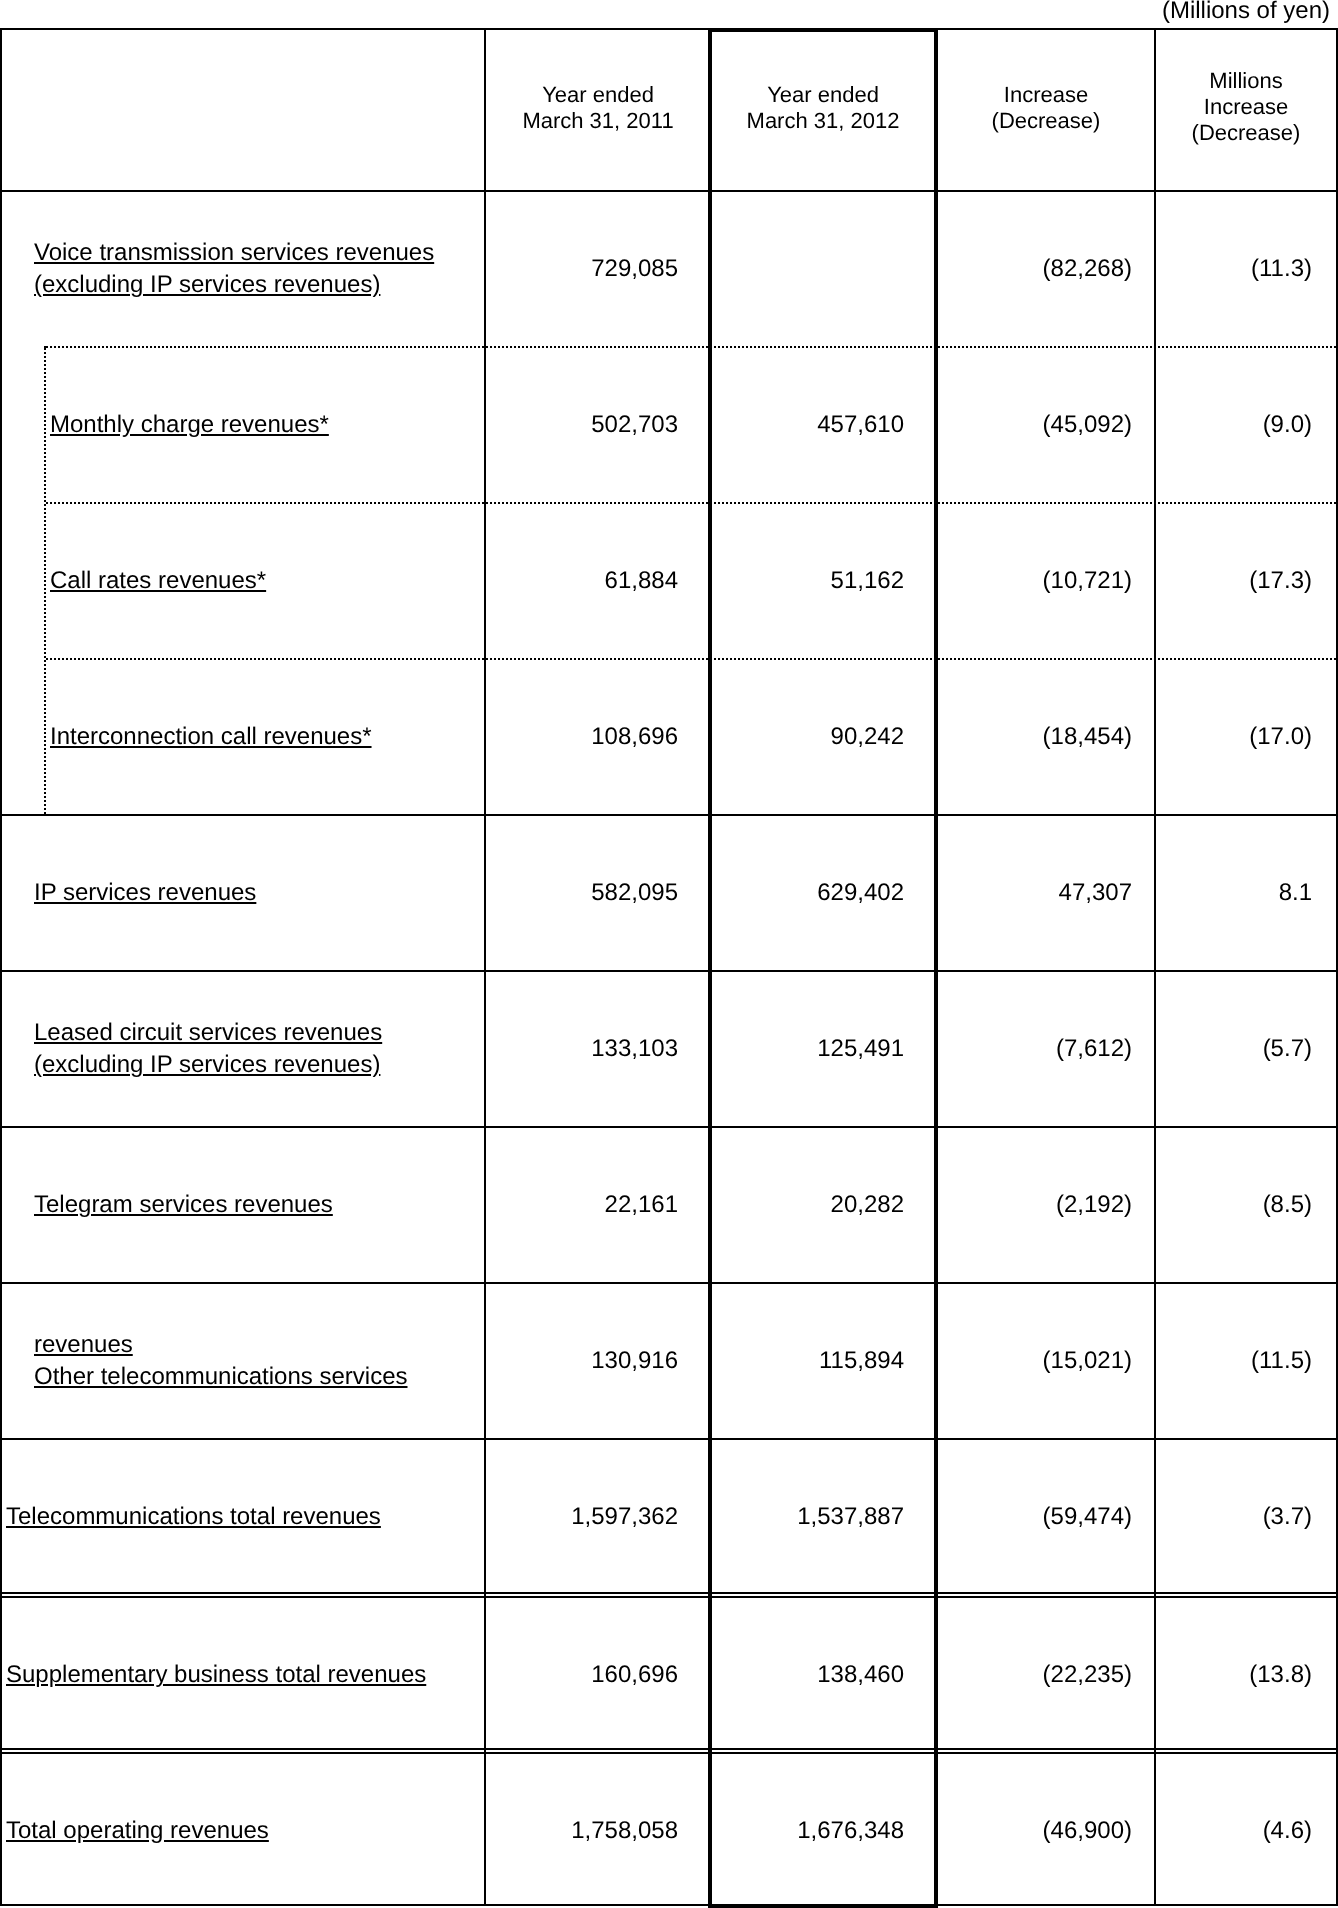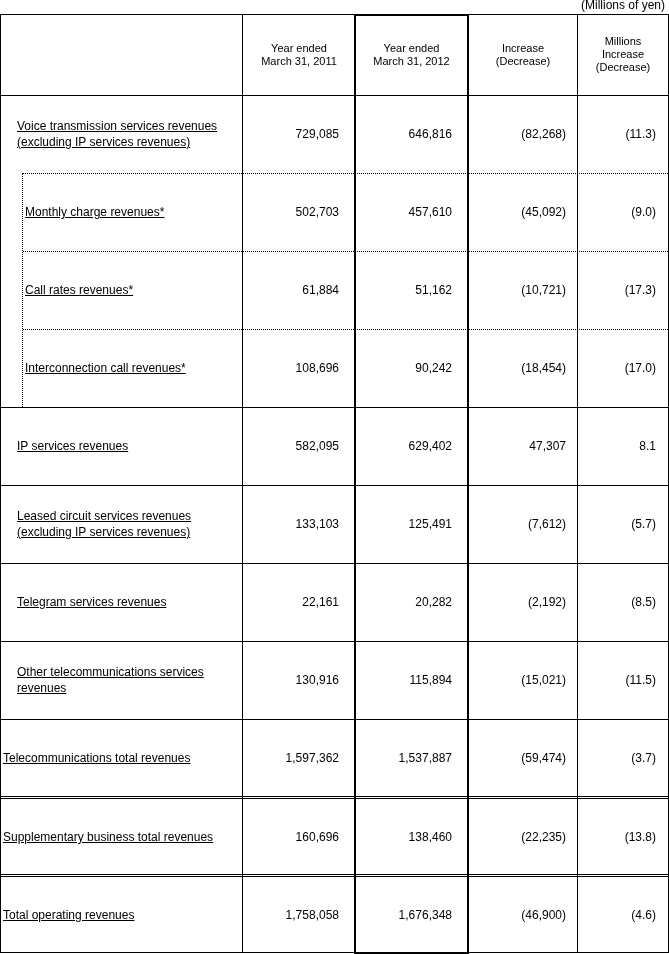--- a/index.html
+++ b/index.html
@@ -60,21 +60,20 @@
   </div>
 
   <div class="row" style="top:81px;height:78px;">
     <div class="cell c0 label">
         <div>
           <div>Voice transmission services revenues</div>
           <div>(excluding IP services revenues)</div>
         </div>
       </div>
     <div class="cell c1">729,085</div>
-    <div class="cell c2">646,816</div>
     <div class="cell c3">(82,268)</div>
     <div class="cell c4">(11.3)</div>
   </div>
 
   <div class="row" style="top:159px;height:78px;">
     <div class="cell c0 label sub">Monthly charge revenues*</div>
     <div class="cell c1">502,703</div>
     <div class="cell c2">457,610</div>
     <div class="cell c3">(45,092)</div>
     <div class="cell c4">(9.0)</div>
@@ -121,22 +120,22 @@
     <div class="cell c0 label">Telegram services revenues</div>
     <div class="cell c1">22,161</div>
     <div class="cell c2">20,282</div>
     <div class="cell c3">(2,192)</div>
     <div class="cell c4">(8.5)</div>
   </div>
 
   <div class="row" style="top:627px;height:78px;">
     <div class="cell c0 label">
         <div>
+          <div>revenues</div>
           <div>Other telecommunications services</div>
-          <div>revenues</div>
         </div>
       </div>
     <div class="cell c1">130,916</div>
     <div class="cell c2">115,894</div>
     <div class="cell c3">(15,021)</div>
     <div class="cell c4">(11.5)</div>
   </div>
 
   <div class="row" style="top:705px;height:78px;">
     <div class="cell c0 label total">Telecommunications total revenues</div>

